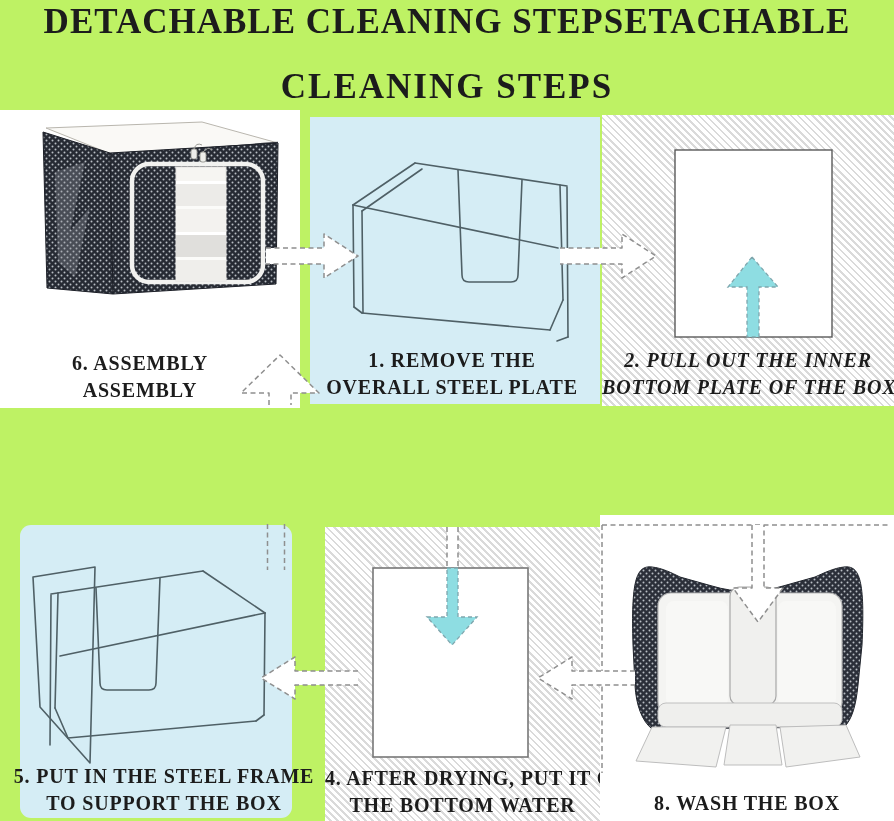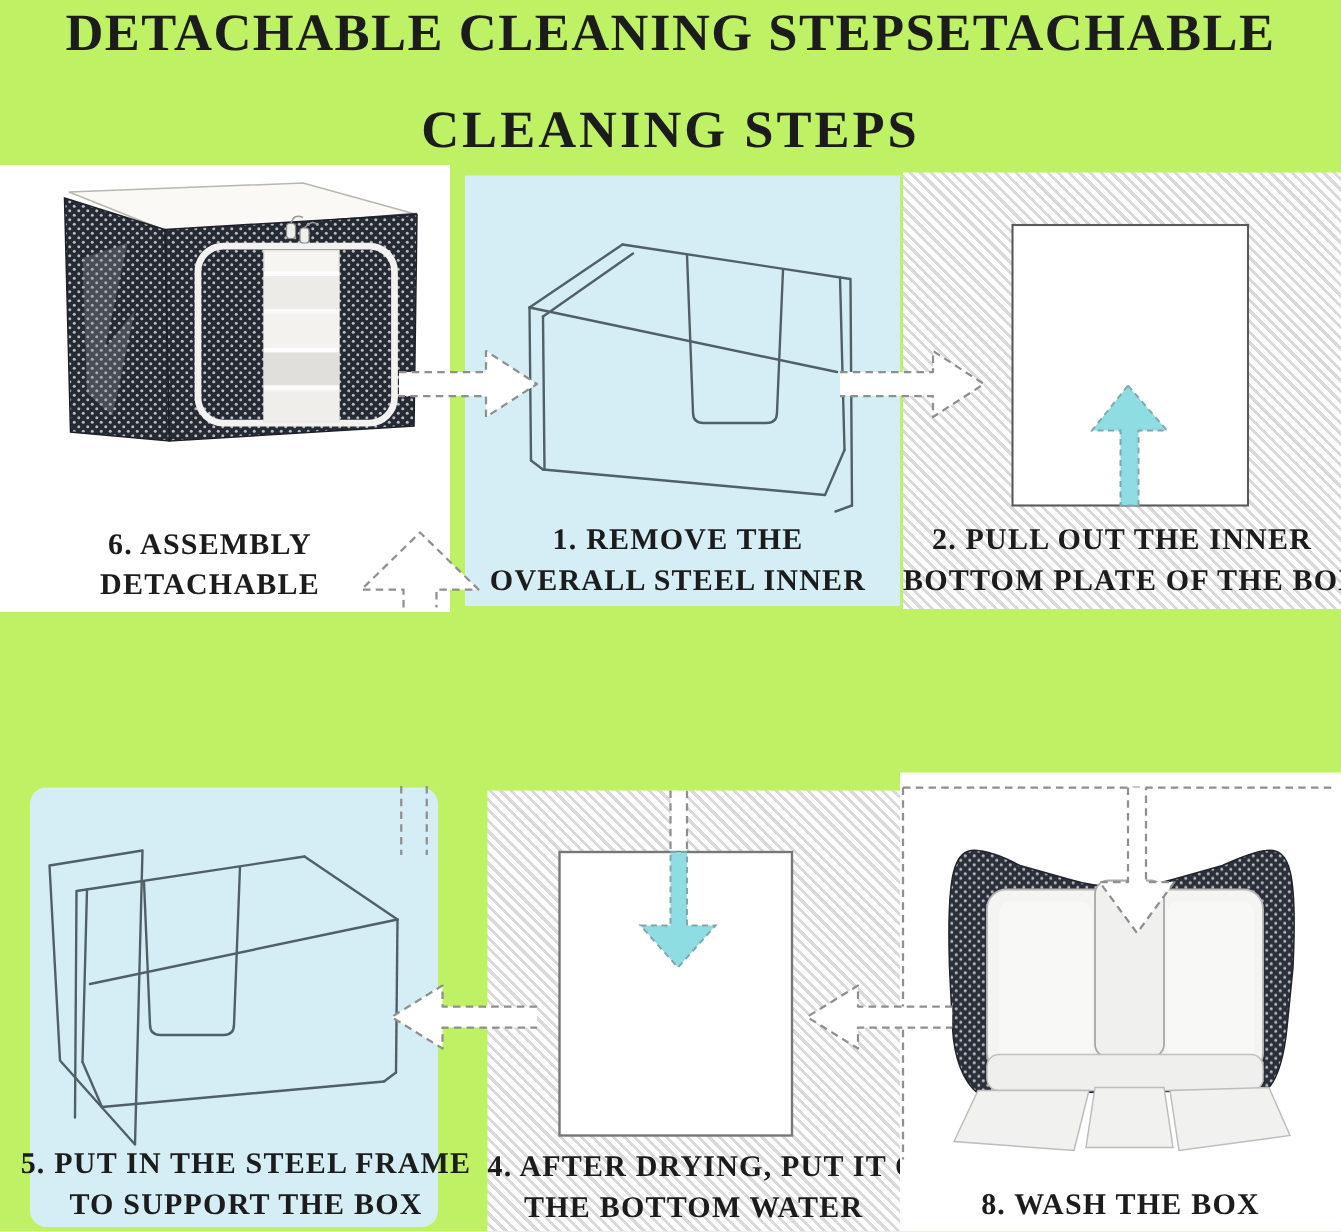--- a/index.html
+++ b/index.html
@@ -66,21 +66,21 @@
       </g>
 
       <g>
         <rect x="161" y="37" width="6" height="10" rx="2" fill="#eeeeea" stroke="#8a8a85" stroke-width="0.8"></rect>
         <rect x="170" y="40" width="6" height="10" rx="2" fill="#eeeeea" stroke="#8a8a85" stroke-width="0.8"></rect>
         <path d="M164,37 Q166,30 172,33 M173,40 Q178,34 182,38" stroke="#9a9a95" stroke-width="1" fill="none"></path>
       </g>
     </svg>
     <div class="caption" style="left:30px;top:240px;width:220px;">
       <span>6. ASSEMBLY</span>
-      <span>DETACHABLE</span>
+      <span>ASSEMBLY</span>
     </div>
   </div>
 
   <div class="panel bg-blue" style="left:310px;top:117px;width:290px;height:287px;">
     <svg width="290" height="287" viewBox="0 0 290 287" style="position:absolute;left:0;top:0;">
       <g class="wire">
         <path d="M43,88 L105,46"></path>
         <path d="M52,94 L112,52"></path>
         <path d="M43,88 L44,190"></path>
         <path d="M52,94 L53,196"></path>
@@ -90,30 +90,30 @@
         <path d="M250,68 L253,183"></path>
         <path d="M257,70 L258,220"></path>
         <path d="M52,196 L240,213"></path>
         <path d="M44,190 L52,196"></path>
         <path d="M253,183 L240,213"></path>
         <path d="M258,220 L247,224"></path>
       </g>
     </svg>
     <div class="caption" style="left:0;bottom:4px;width:284px;">
       <span>1. REMOVE THE</span>
-      <span>OVERALL STEEL INNER</span>
+      <span>OVERALL STEEL PLATE</span>
     </div>
   </div>
 
   <div class="panel bg-hatch" style="left:602px;top:115px;width:292px;height:291px;">
     <svg width="292" height="291" viewBox="0 0 292 291" style="position:absolute;left:0;top:0;">
       <rect x="73" y="35" width="157" height="187" fill="#ffffff" stroke="#5a5a5a" stroke-width="1.4"></rect>
       <path class="cyan" d="M150,142 L176,172 L157,172 L157,222 L145,222 L145,172 L126,172 Z"></path>
     </svg>
-    <div class="caption" style="left:0;bottom:6px;width:292px;">
+    <div class="caption" style="left:0;bottom:6px;width:292px;font-style:italic;">
       <span>2. PULL OUT THE INNER</span>
       <span>BOTTOM PLATE OF THE BOX</span>
     </div>
   </div>
 
   <div class="panel bg-blue" style="left:20px;top:525px;width:272px;height:293px;border-radius:11px;">
     <svg width="288" height="293" viewBox="0 0 288 293" style="position:absolute;left:0;top:0;">
       <g class="wire" transform="translate(288,0) scale(-1,1)">
         <path d="M43,88 L105,46"></path>
         <path d="M43,88 L44,190"></path>

